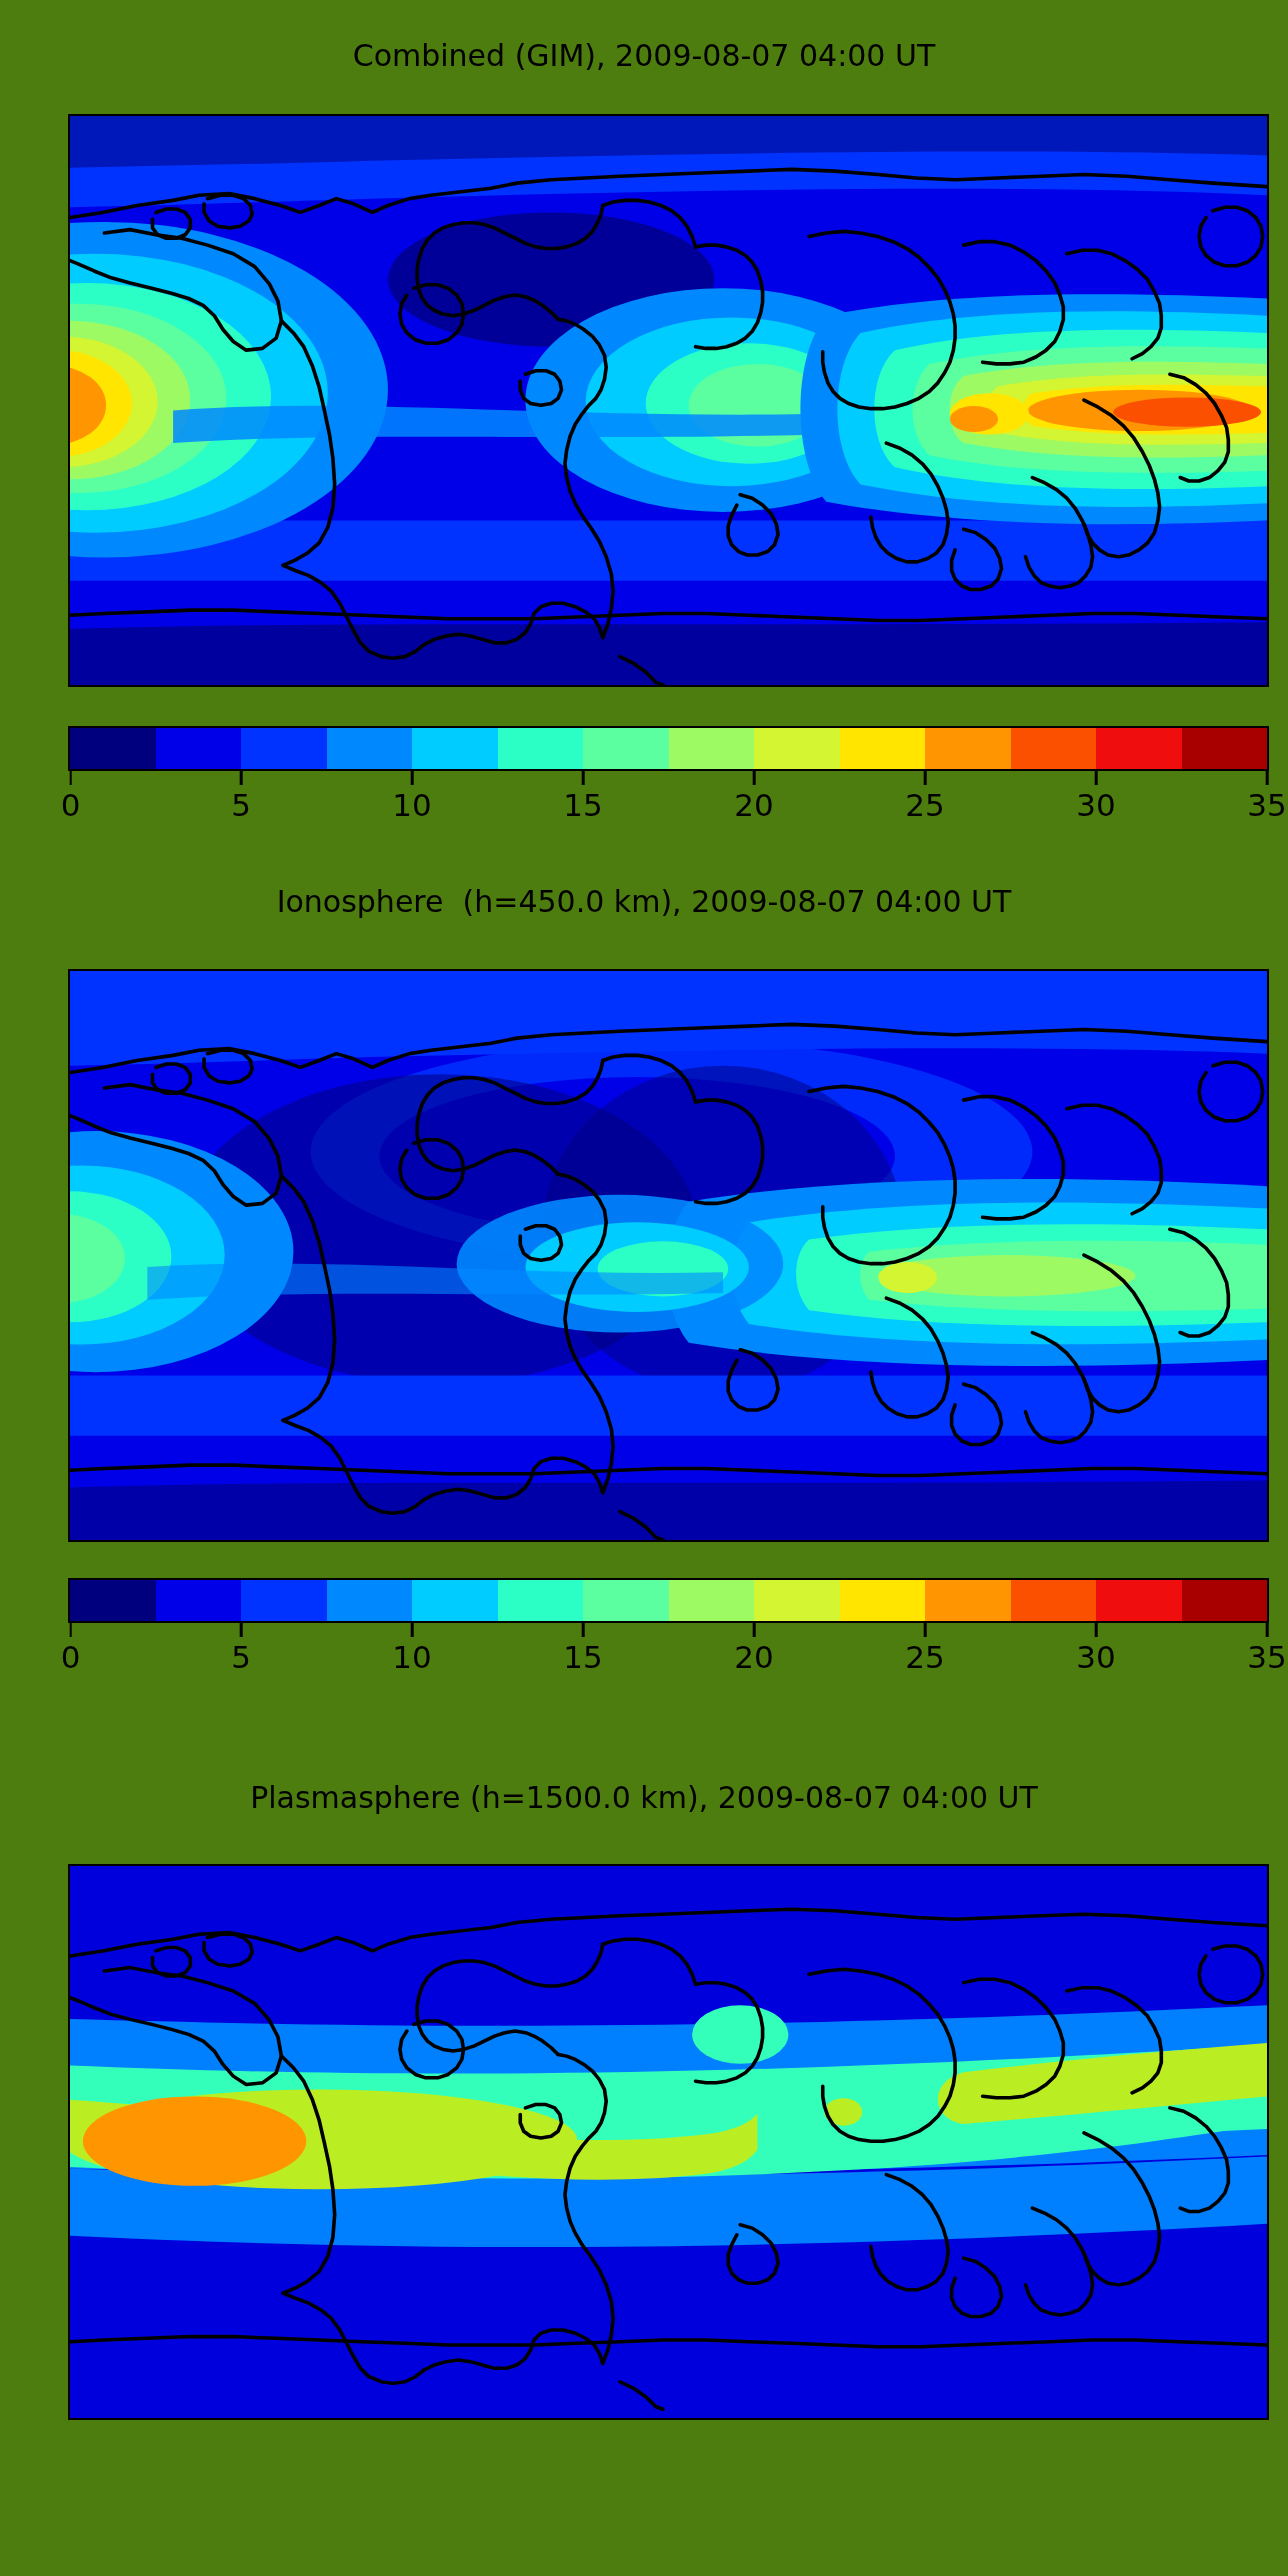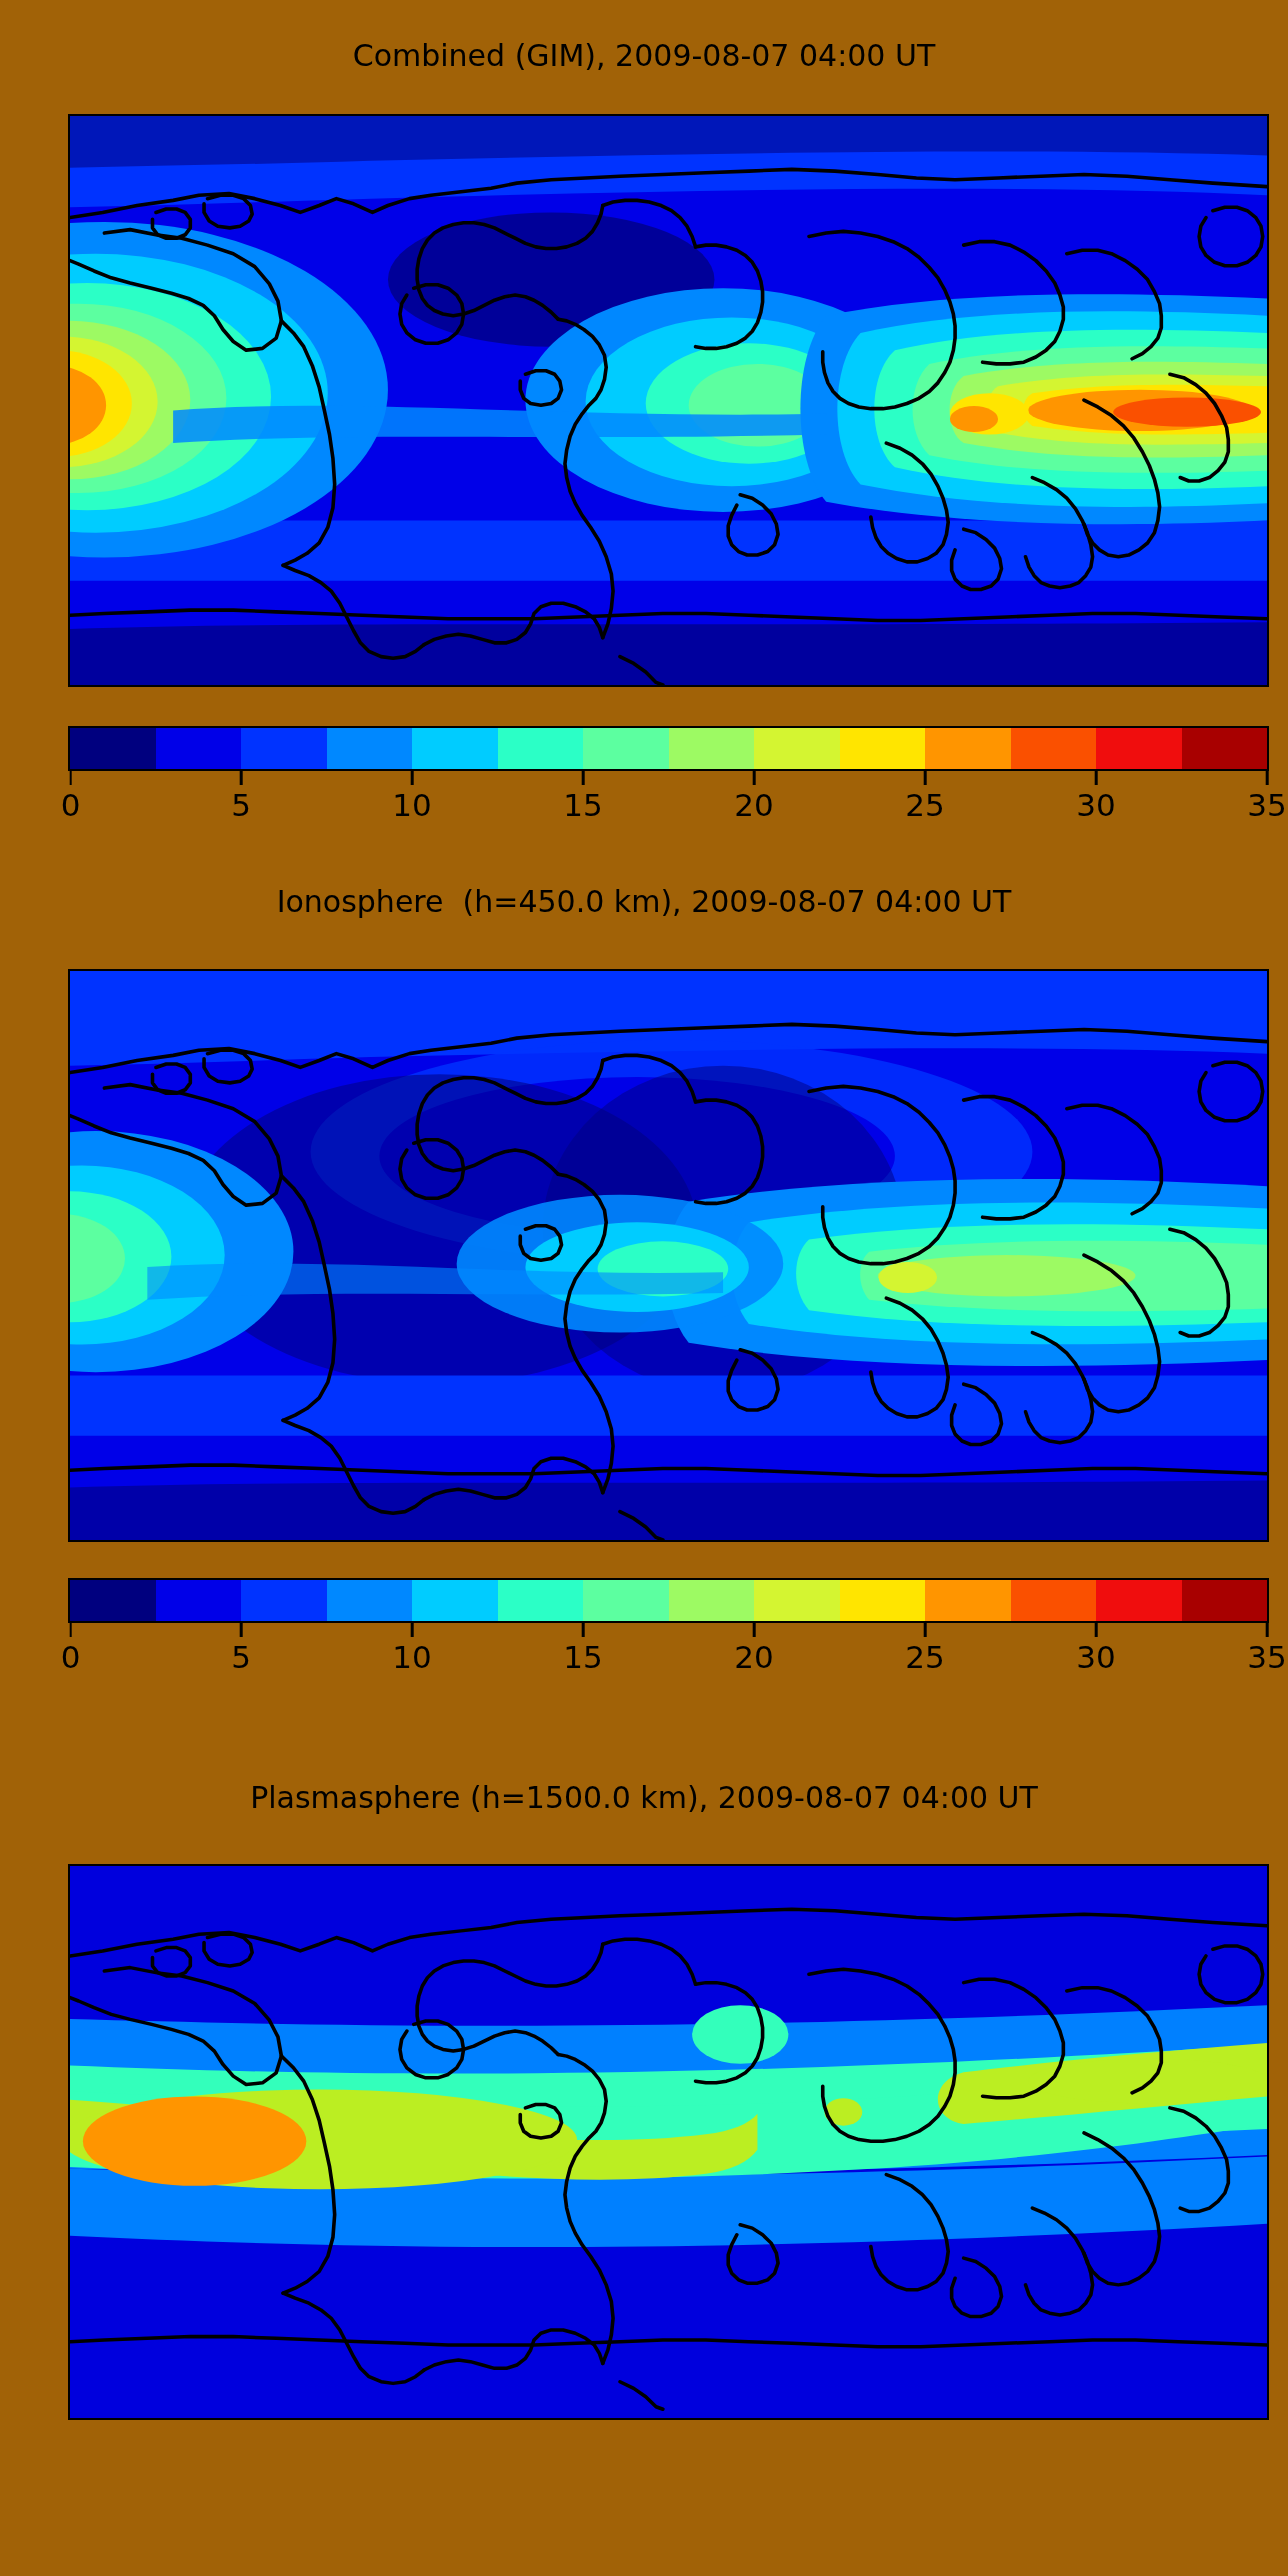--- a/index.html
+++ b/index.html
@@ -2,21 +2,21 @@
 <html style="font-size:13.7px"><head>
 <meta charset="utf-8">
 <title>TEC Maps</title>
 <style>
   html,body{margin:0;padding:0;background:#ffffff;}
   body{
     width:1288px;height:2576px;
     font-family:"DejaVu Sans","Liberation Sans",sans-serif;
     color:#000;overflow:hidden;
   }
-  .figure{position:relative;width:1288px;height:2576px;background:#a16207;}
+  .figure{position:relative;width:1288px;height:2576px;background:#4d7c0f;}
 
   .panel{position:absolute;left:0;width:1288px;}
 
   .panel-title{
     position:absolute;left:0;width:1288px;
     text-align:center;
     font-size:30px;
     line-height:36px;
     color:#000;
     white-space:pre;

